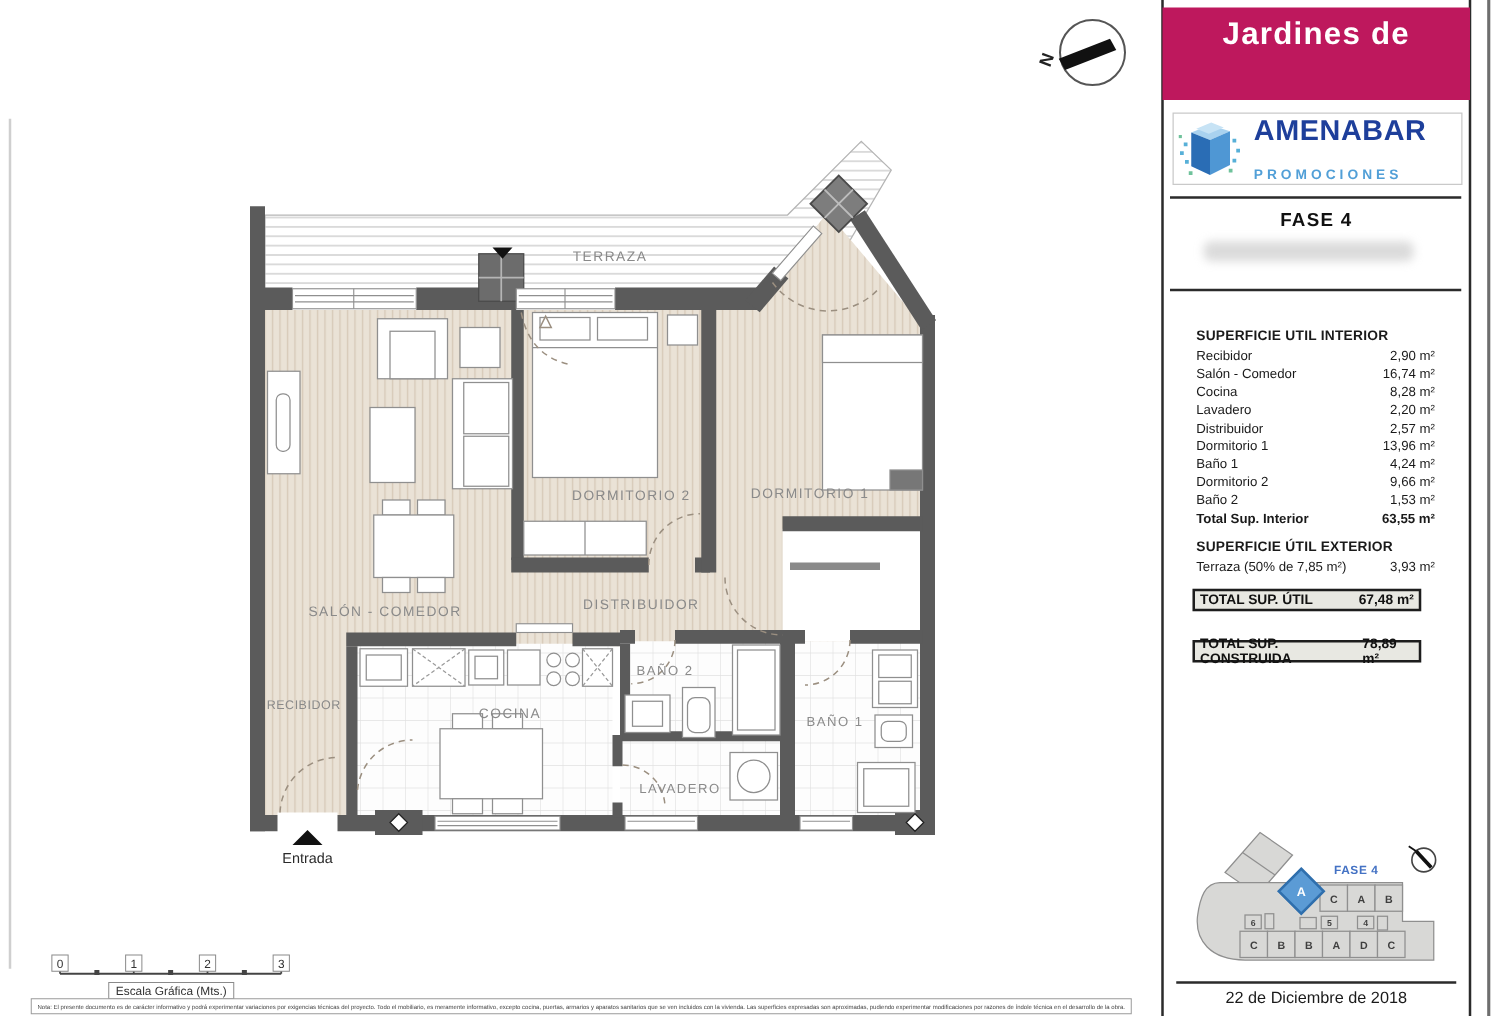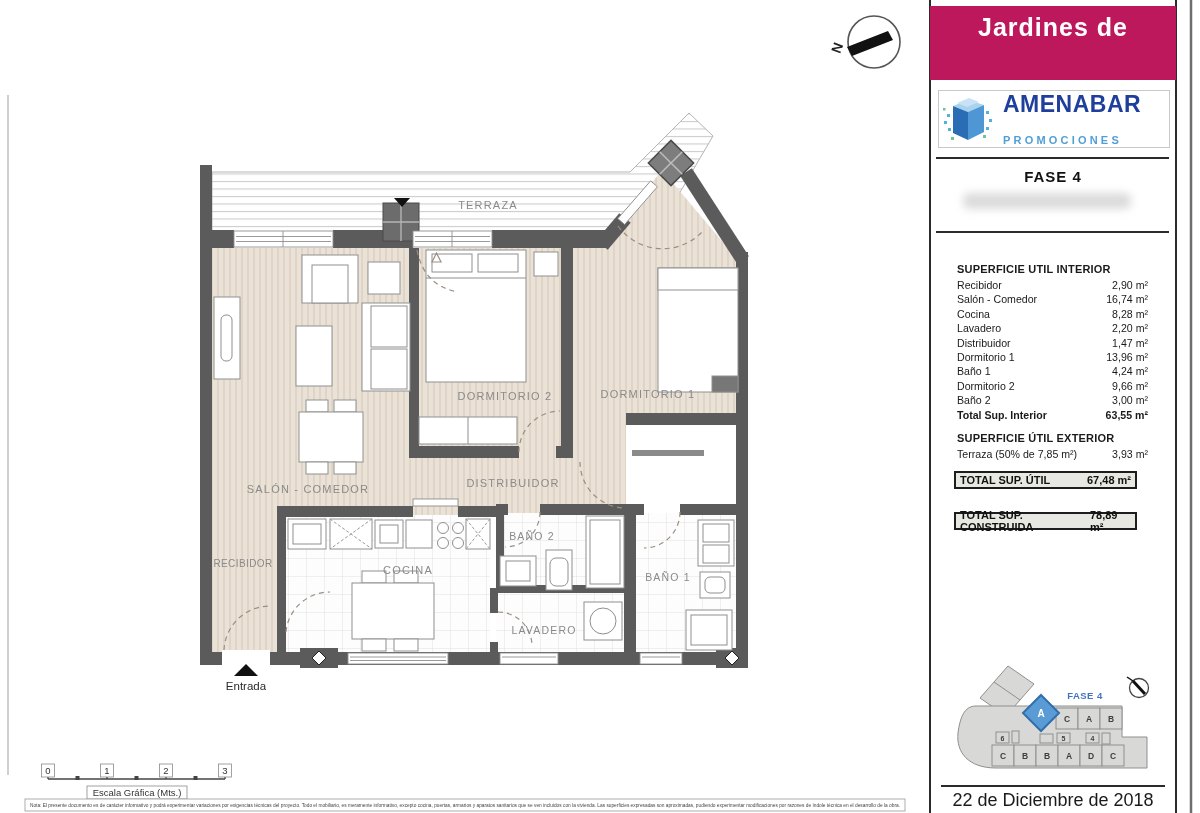--- a/index.html
+++ b/index.html
@@ -22,21 +22,21 @@
         font-size:15px;letter-spacing:1px;color:#111;}
   .smudge{position:absolute;top:193px;left:32px;width:168px;height:16px;
           background:rgba(175,175,175,0.45);filter:blur(4px);border-radius:6px;}
   .tbl{position:absolute;left:26px;width:191px;color:#1a1a1a;}
   .tbl .hdr{font-weight:bold;font-size:11px;margin-bottom:3px;letter-spacing:0.2px;}
   .t-row{display:flex;justify-content:space-between;font-size:10.6px;line-height:14.4px;}
   .t-row.bold{font-weight:bold;}
   .total-box{position:absolute;left:23px;width:183px;border:2px solid #1d1d1d;background:#e8e8e2;
              display:flex;justify-content:space-between;align-items:center;font-weight:bold;
              font-size:11px;padding:1px 4px;box-sizing:border-box;height:18px;color:#111;}
-  .date{position:absolute;top:790px;left:0;right:0;text-align:center;font-size:18px;color:#1a1a1a;}
+  .date{position:absolute;top:790px;left:0;right:0;text-align:center;font-size:13px;color:#1a1a1a;}
 </style>
 </head>
 <body>
 
 <div class="page">
 
 <svg class="plan-svg" width="1200" height="813" viewBox="0 0 1200 813">
   <defs>
     <pattern id="beige" width="6" height="6" patternUnits="userSpaceOnUse">
       <rect width="6" height="6" fill="#eae2d6"></rect>
@@ -382,37 +382,37 @@
     <div class="t-row">
           <span>Cocina</span>
           <span>8,28 m²</span>
         </div>
     <div class="t-row">
           <span>Lavadero</span>
           <span>2,20 m²</span>
         </div>
     <div class="t-row">
           <span>Distribuidor</span>
-          <span>1,47 m²</span>
+          <span>2,57 m²</span>
         </div>
     <div class="t-row">
           <span>Dormitorio 1</span>
           <span>13,96 m²</span>
         </div>
     <div class="t-row">
           <span>Baño 1</span>
           <span>4,24 m²</span>
         </div>
     <div class="t-row">
           <span>Dormitorio 2</span>
           <span>9,66 m²</span>
         </div>
     <div class="t-row">
           <span>Baño 2</span>
-          <span>3,00 m²</span>
+          <span>1,53 m²</span>
         </div>
     <div class="t-row bold">
           <span>Total Sup. Interior</span>
           <span>63,55 m²</span>
         </div>
   </div>
 
   <div class="tbl" style="top:432px">
     <div class="hdr">SUPERFICIE ÚTIL EXTERIOR</div>
     <div class="t-row">

